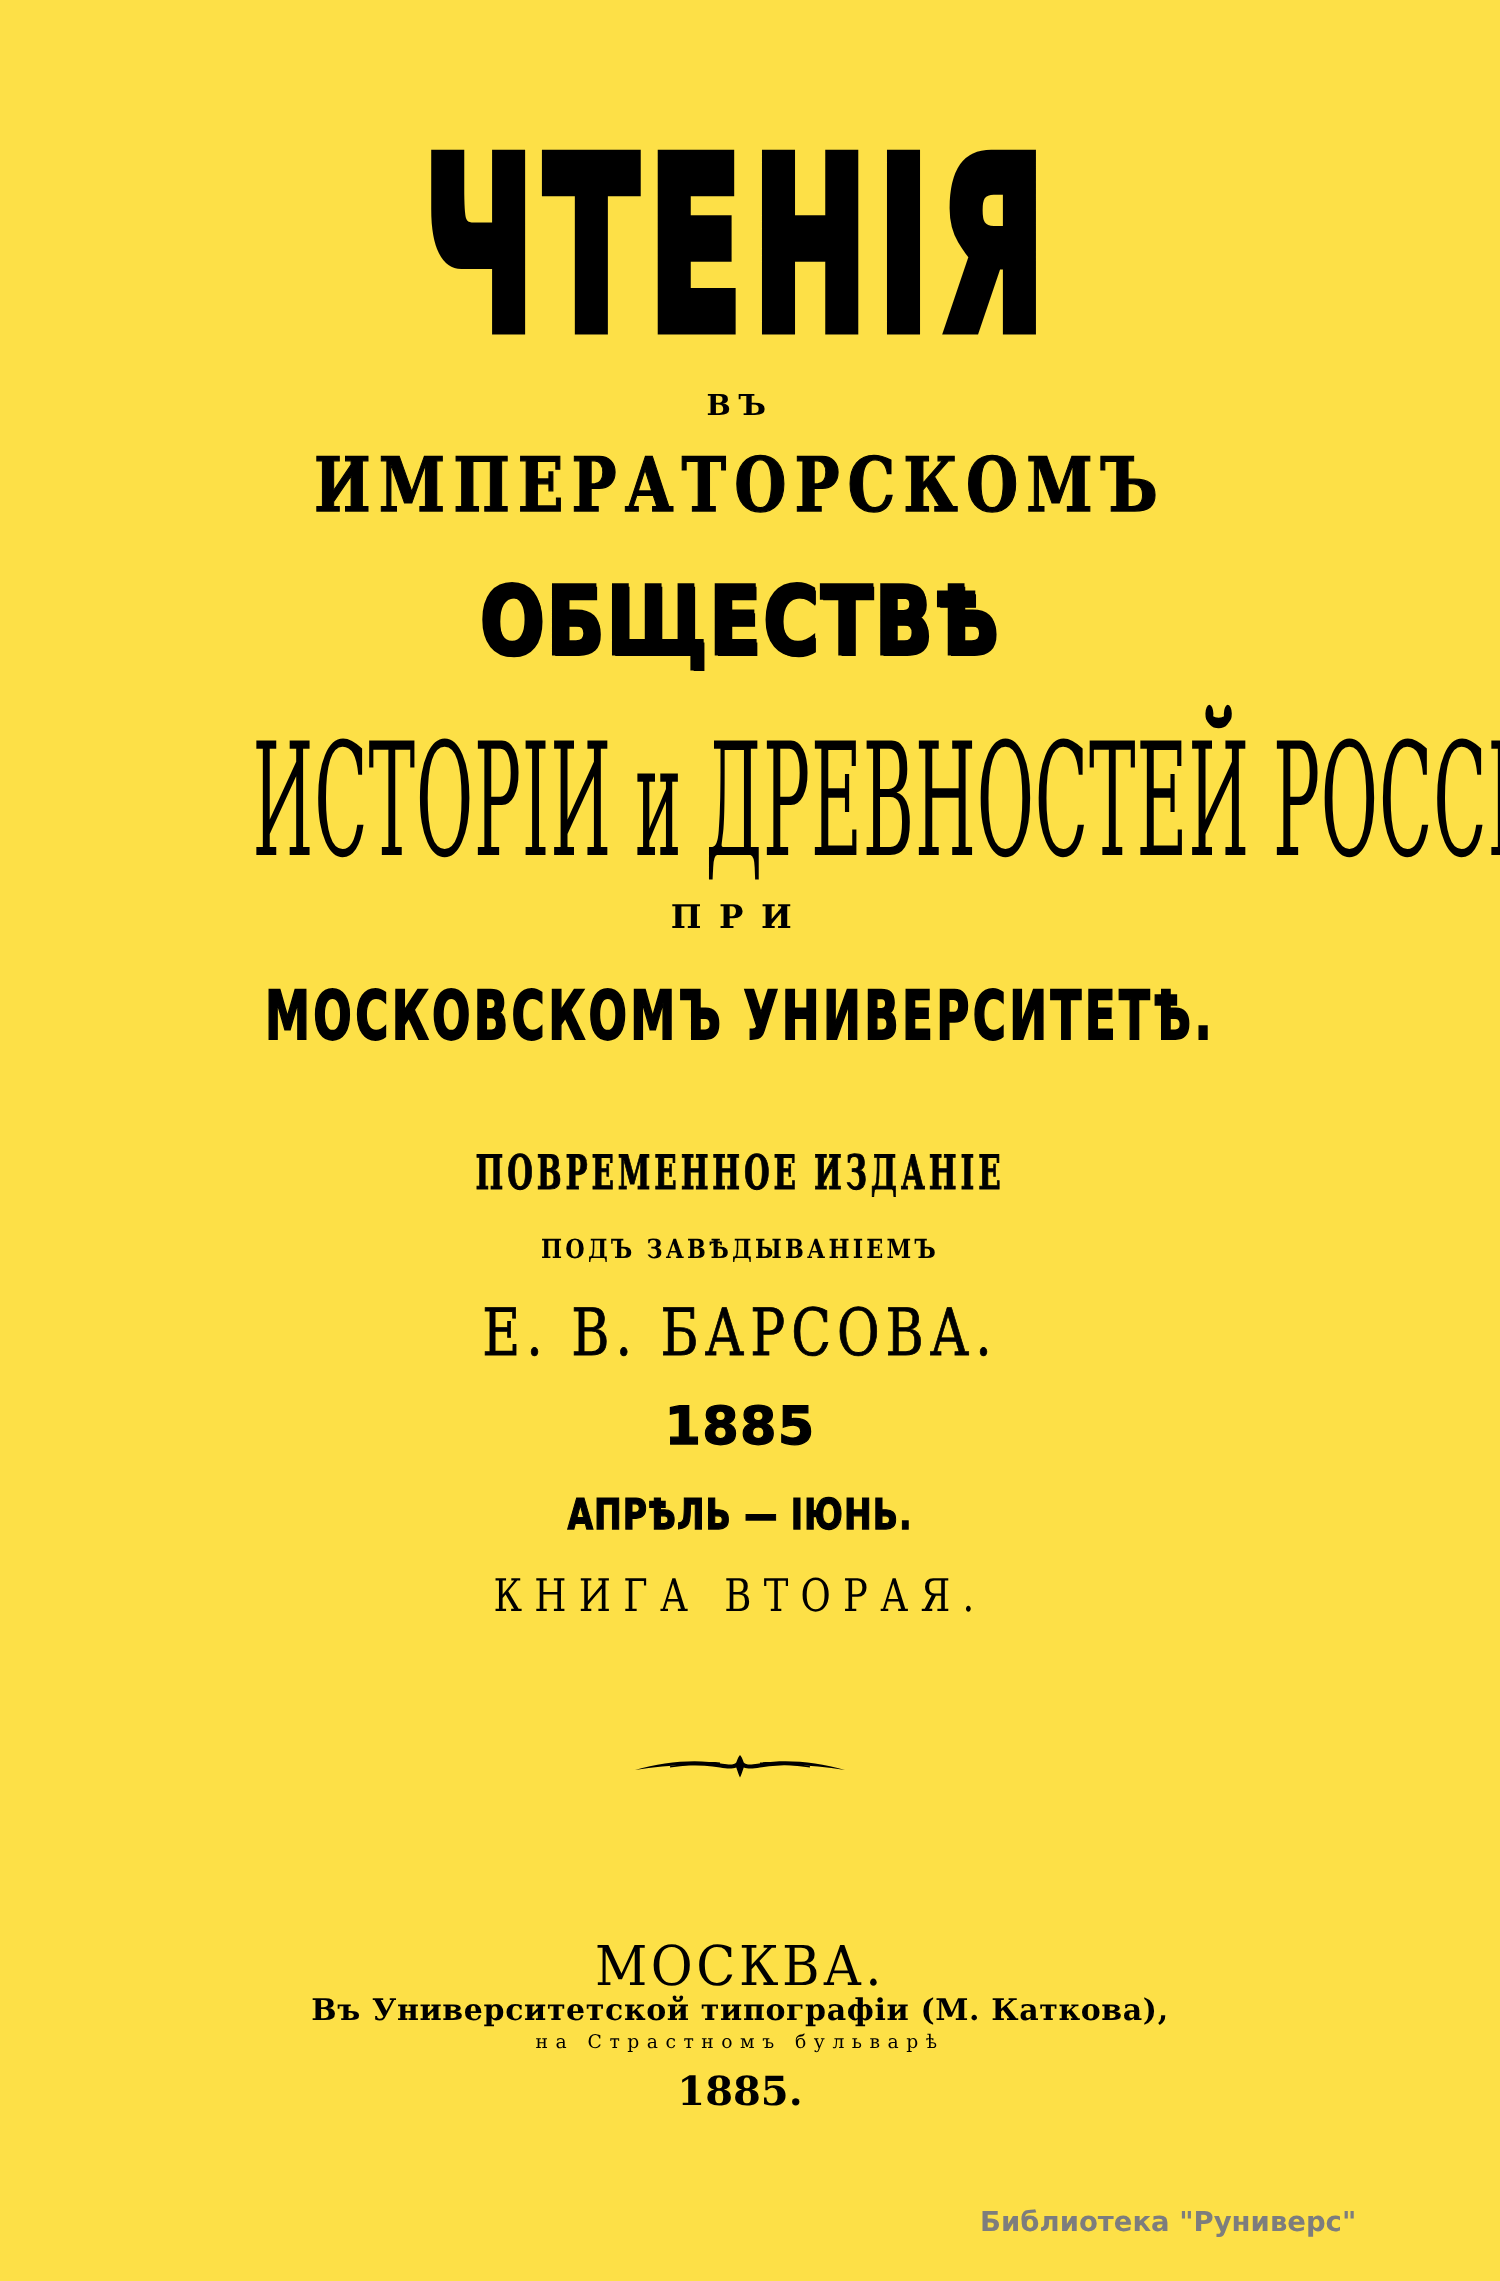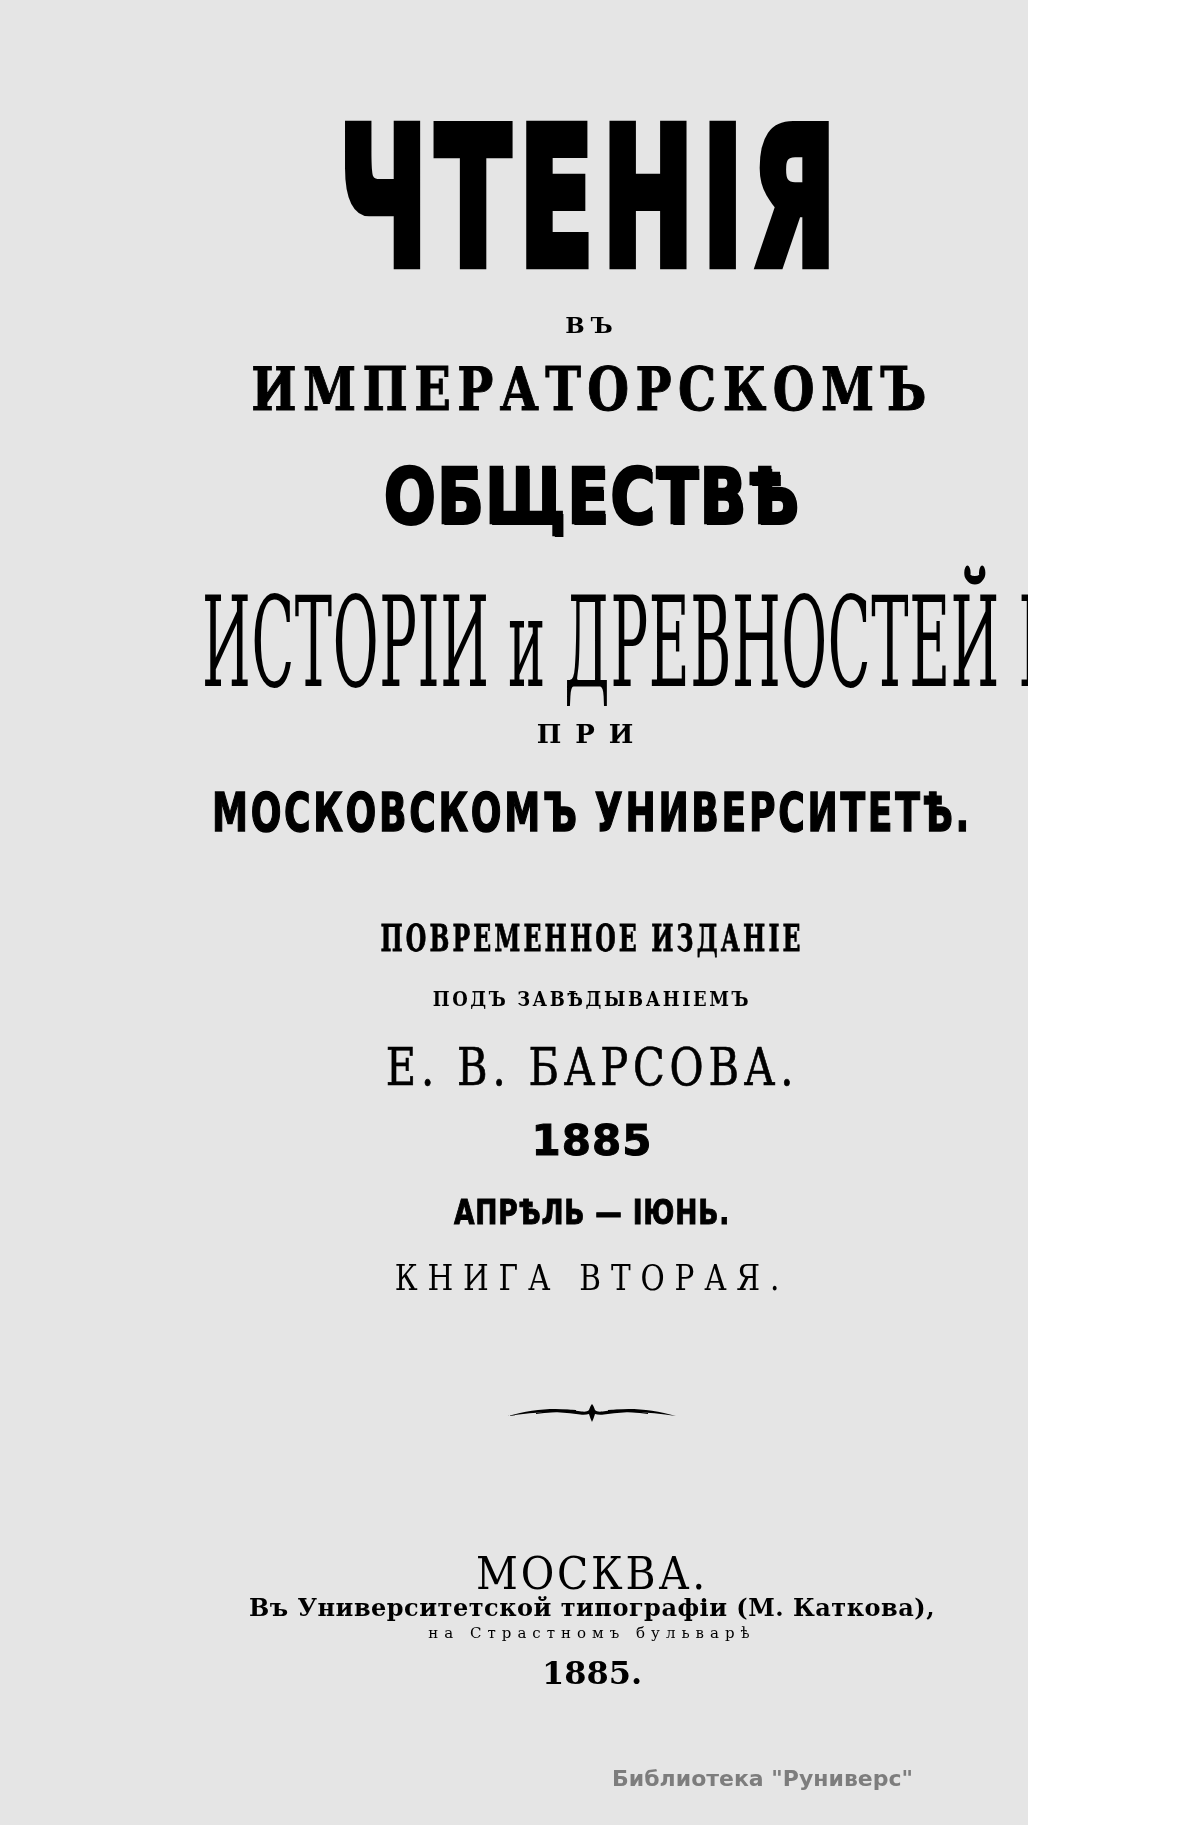--- a/index.html
+++ b/index.html
@@ -1,19 +1,19 @@
 <!DOCTYPE html>
 <html><head>
 <meta charset="utf-8">
 <style>
   html,body{margin:0;padding:0;background:#fff;}
   #stage{
     position:relative;
-    width:1028px;height:1825px;
-    background:#e5e5e5;
+    width:1200px;height:1825px;
+    background:#fde047;
     overflow:hidden;
     font-family:"DejaVu Serif", serif;
     color:#000;
   }
   
   .col{position:absolute;left:-8px;top:0;width:1200px;height:1825px;}
   .line{
     position:absolute;left:0;width:100%;
     text-align:center;white-space:nowrap;line-height:1;
     transform-origin:50% 0;

